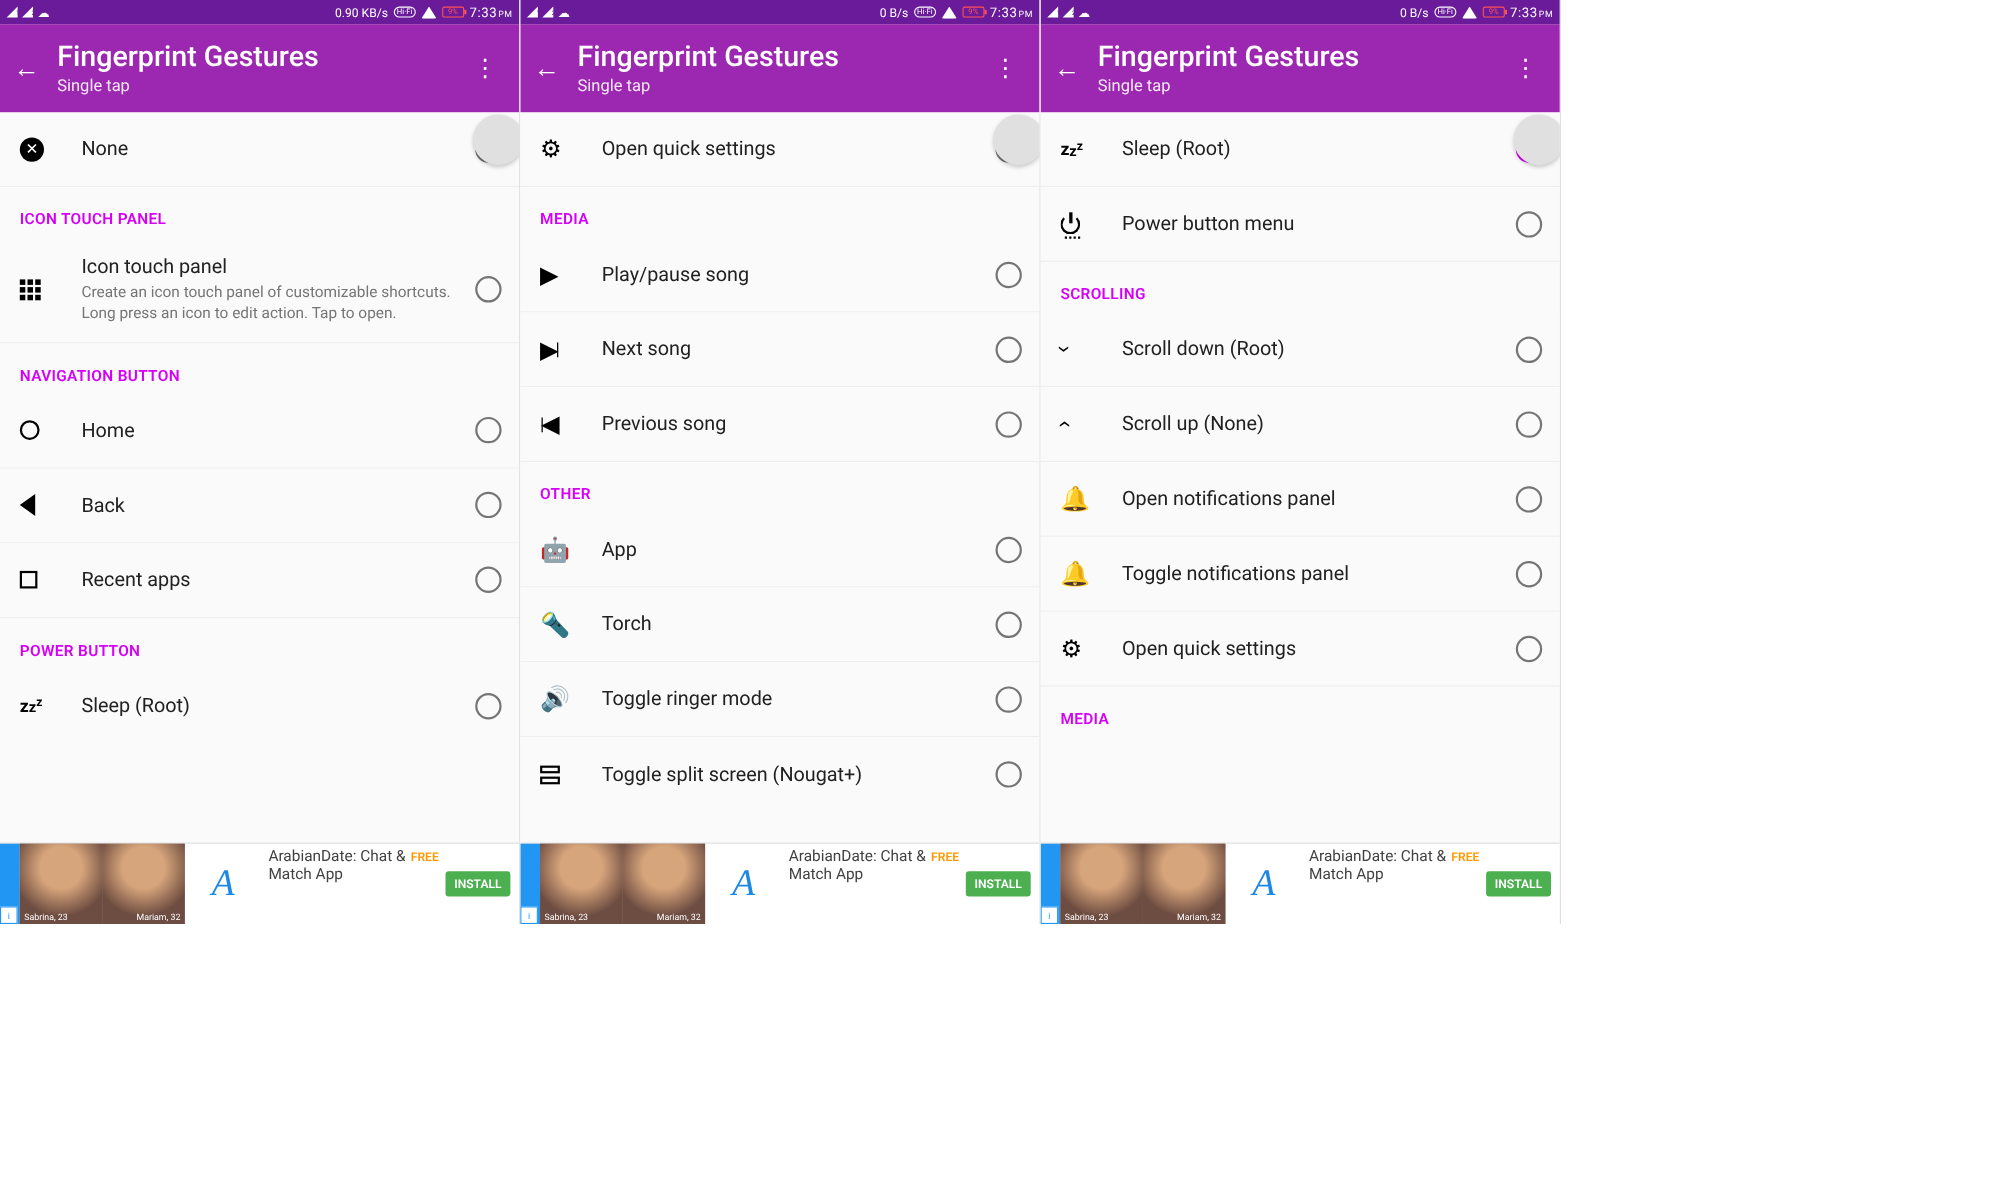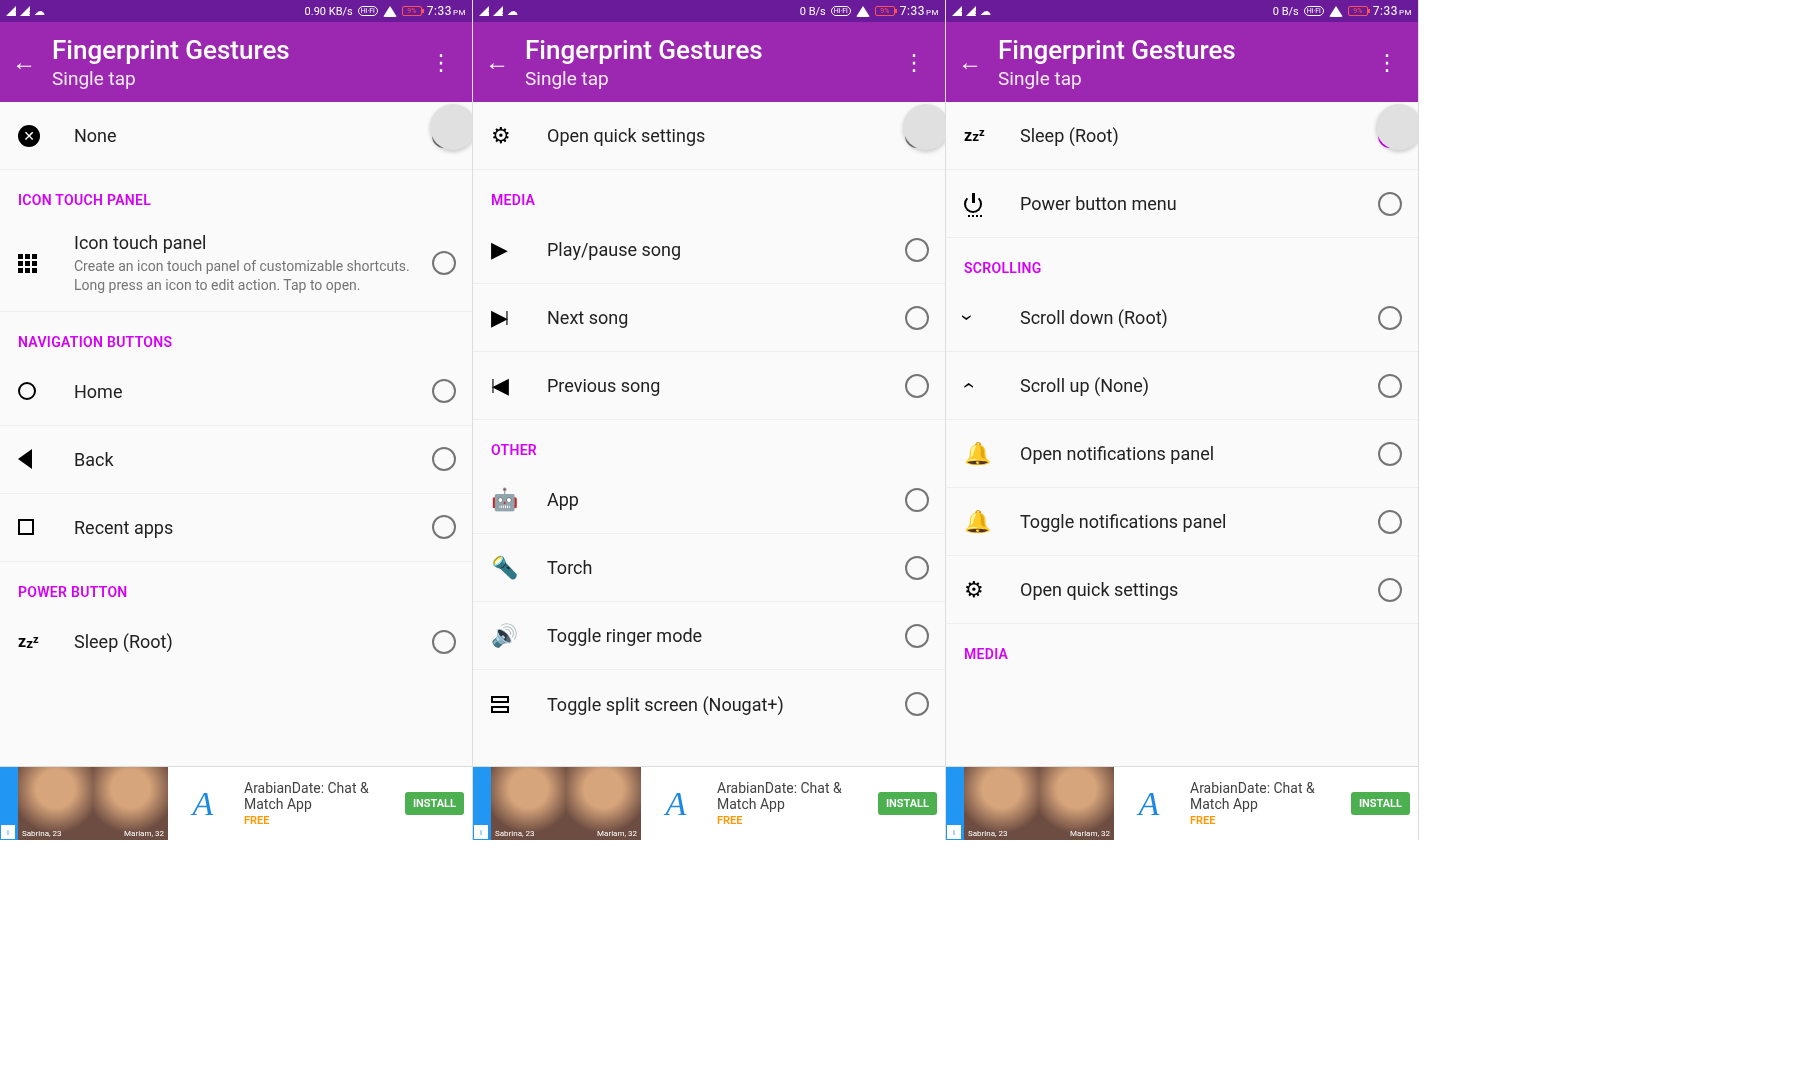--- a/index.html
+++ b/index.html
@@ -50,21 +50,21 @@
     background: #9c27b0;
     color: #fff;
     display: flex;
     align-items: center;
     padding: 0 12px;
     position: relative;
   }
   .back-arrow { width: 40px; font-size: 24px; cursor: pointer; }
   .app-titles { flex: 1; }
   .app-title { font-size: 26px; font-weight: 500; }
-  .app-subtitle { font-size: 19px; opacity: 0.9; margin-top: 2px;}
+  .app-subtitle { font-size: 15px; opacity: 0.9; margin-top: 2px;}
   .overflow { font-size: 22px; padding: 0 8px; cursor:pointer;}
   
   .fab-hint {
     position: absolute;
     right: -4px;
     top: 104px;
     width: 46px; height: 46px;
     background: #e0e0e0;
     border-radius: 50%;
     box-shadow: 0 2px 4px rgba(0,0,0,0.2);
@@ -122,21 +122,21 @@
     align-items: stretch;
     font-size: 12px;
     position: relative;
   }
   .ad .blue { width: 18px; background: #2196f3; }
   .ad .imgblock { width: 150px; background: linear-gradient(90deg,#8d6e63,#a1887f); position:relative; display:flex; align-items:flex-end;}
   .ad .imgblock .face { width:50%; height:100%; background: radial-gradient(circle at 50% 30%, #d7a57b 30%, #6d4c41 70%);}
   .ad .imgblock .names { position:absolute; bottom:2px; left:4px; right:4px; display:flex; justify-content:space-between; font-size:8px; color:#fff;margin-top:44px;}
   .ad .logo { width: 70px; display:flex; align-items:center; justify-content:center;}
   .ad .logo .sw { font-family: cursive; font-size:34px; color:#1e88e5; font-style:italic;}
-  .ad .adtext { flex:1; display:flex; flex-direction:column; justify-content:center; padding:4px 6px;}
+  .ad .adtext { flex:1; display:flex; flex-direction:row; justify-content:center; padding:4px 6px;}
   .ad .adtitle { font-size:14px; color:#424242; line-height:1.15;}
   .ad .adfree { color:#ff9800; font-size:11px; font-weight:600; margin-top:2px;}
   .ad .install { background:#4caf50; color:#fff; font-size:11px; font-weight:600; padding:5px 8px; border-radius:3px; align-self:center; margin-right:8px;}
   .ad .badge { position:absolute; left:0; bottom:0; width:16px; height:16px; background:#fff; border:1px solid #2196f3; font-size:8px; color:#2196f3; display:flex; align-items:center; justify-content:center;}
   .ad .x { position:absolute; left:0; top:0; width:14px; height:14px; font-size:9px; color:#2196f3; display:flex; align-items:center; justify-content:center;}
 
   
   .ic-none { width:22px;height:22px;background:#000;border-radius:50%;color:#fff;display:flex;align-items:center;justify-content:center;font-size:14px;}
   .ic-grid { display:grid; grid-template-columns:repeat(3,5px); grid-template-rows:repeat(3,5px); gap:2px;}
   .ic-grid span{background:#000;}
@@ -210,21 +210,21 @@
             <span></span>
           </div>
         </div>
       <div class="texts">
         <div class="label">Icon touch panel</div>
         <div class="desc">Create an icon touch panel of customizable shortcuts. Long press an icon to edit action. Tap to open.</div>
       </div>
       <div class="radio"></div>
     </div>
 
-    <div class="section-header">NAVIGATION BUTTONS</div>
+    <div class="section-header">NAVIGATION BUTTON</div>
     <div class="row">
       <div class="icon">
           <div class="ic-home"></div>
         </div>
       <div class="texts">
           <div class="label">Home</div>
         </div>
       <div class="radio"></div>
     </div>
     <div class="row">

